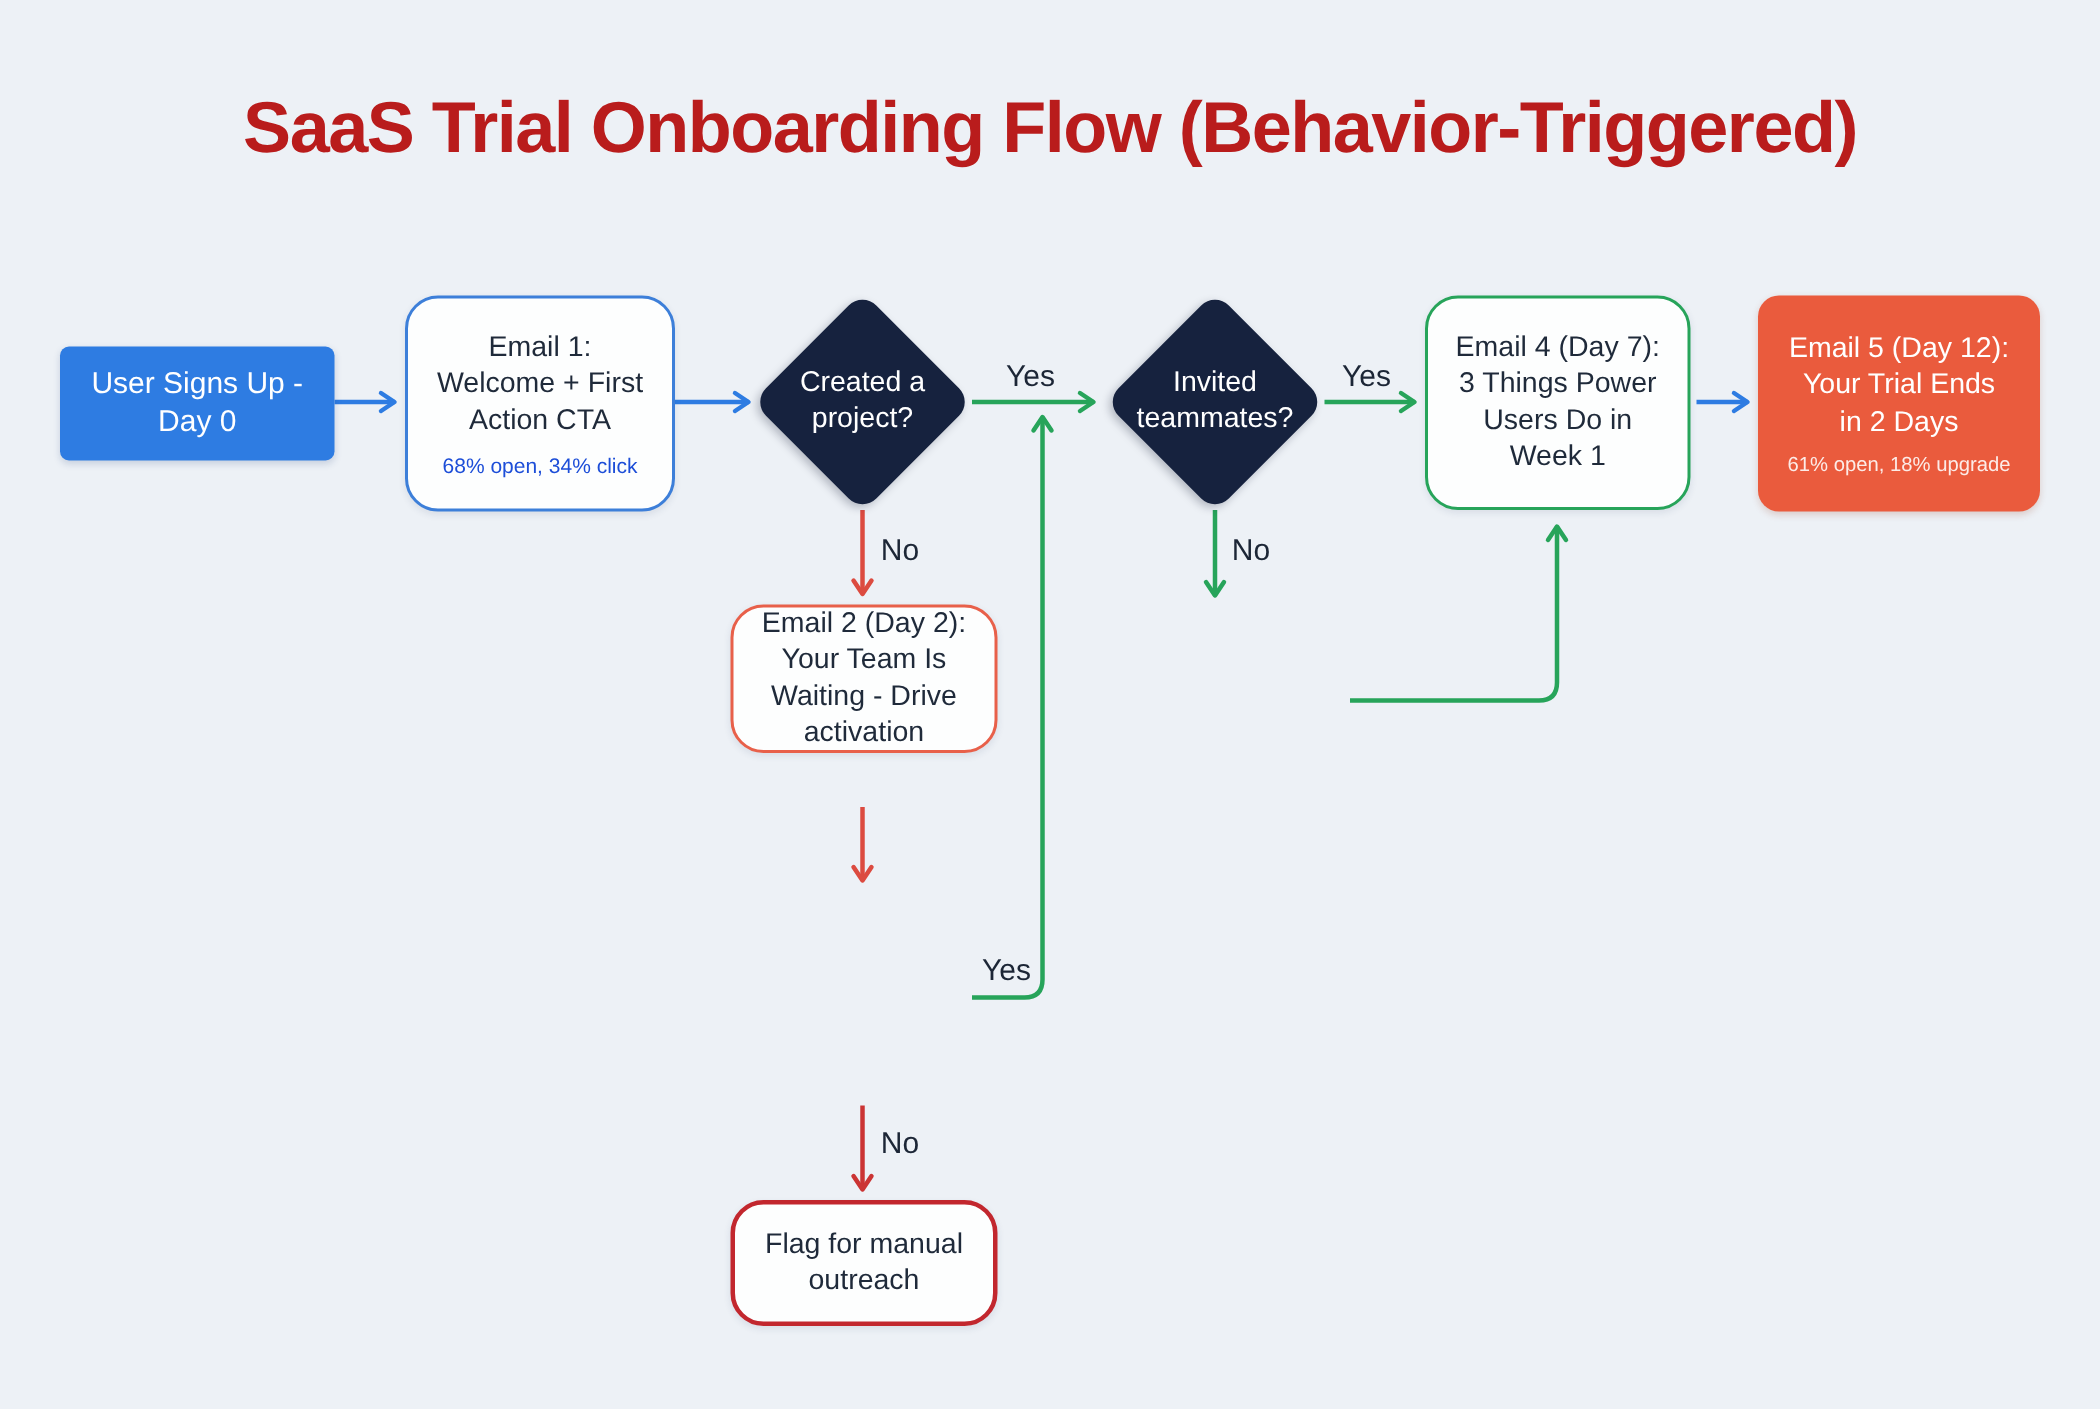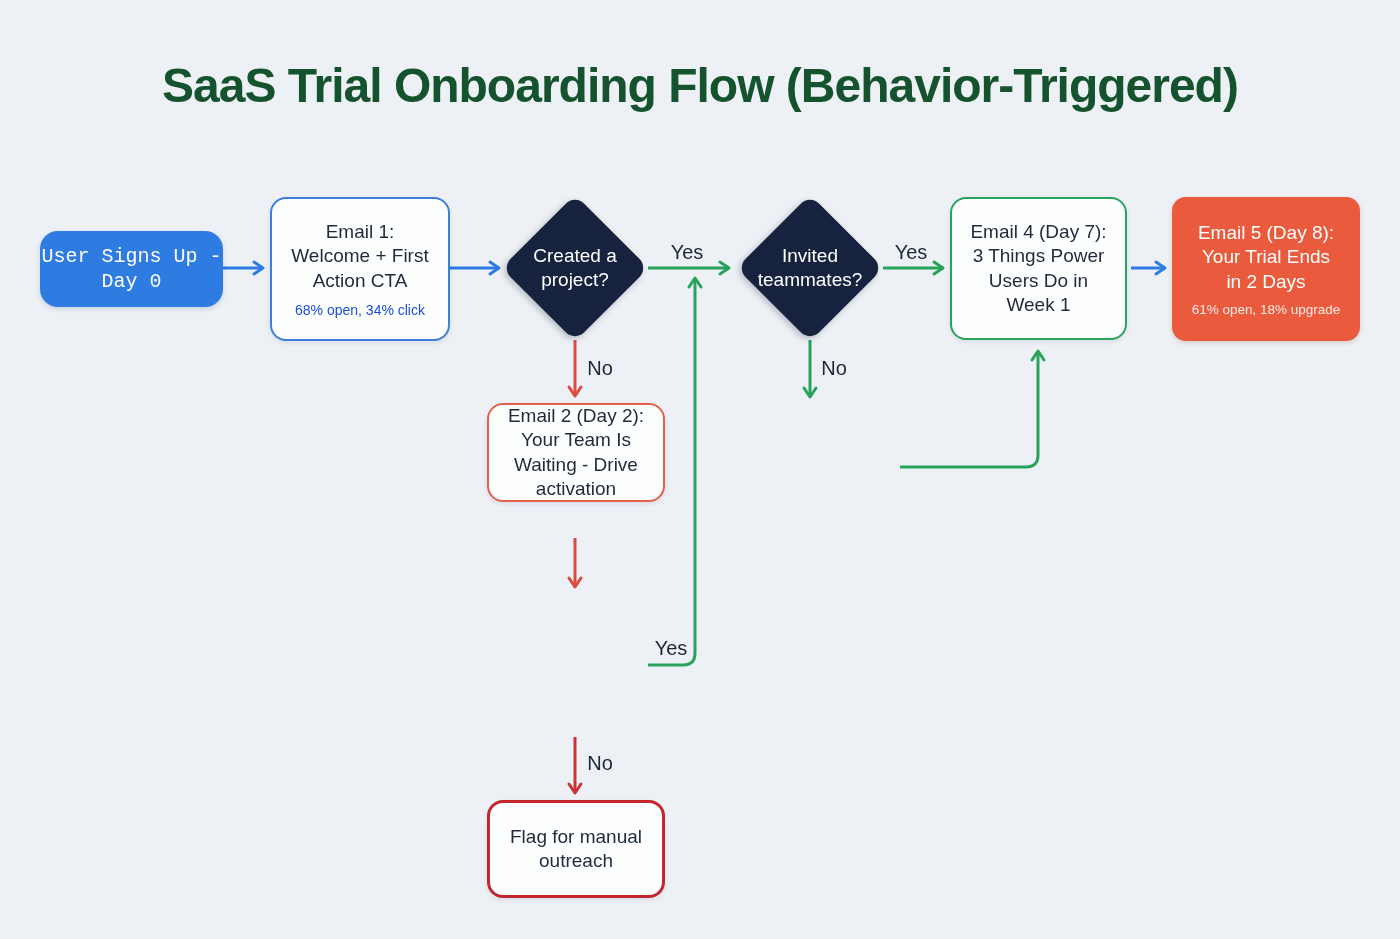--- a/index.html
+++ b/index.html
@@ -8,32 +8,32 @@
     background:#edf1f6;
     font-family:"Liberation Sans","DejaVu Sans",sans-serif;
     position:relative;
     overflow:hidden;
   }
   #canvas{position:absolute;inset:0;width:1400px;height:939px;}
   .title{
     position:absolute;left:0;top:58px;width:1400px;
     text-align:center;
     font-size:48px;font-weight:800;letter-spacing:-1px;
-    color:#14532d;
+    color:#b91c1c;
   }
   .node{position:absolute;box-sizing:border-box;display:flex;flex-direction:column;
     align-items:center;justify-content:center;text-align:center;border-radius:16px;}
   .node .label{white-space:pre-line;font-size:19px;font-weight:500;color:#1f2a3a;line-height:1.27;}
   .node .stats{font-size:14px;color:#1d4ed8;margin-top:9px;}
-  .fill-blue{background:#2e7ce2;border-radius:18px;box-shadow:0 2px 5px rgba(30,60,120,.18);font-family:Liberation Mono, monospace;}
+  .fill-blue{background:#2e7ce2;border-radius:6px;box-shadow:0 2px 5px rgba(30,60,120,.18);}
   .fill-blue .label{color:#fff;font-size:20px;}
   .fill-orange{background:#ea5b3d;border-radius:14px;box-shadow:0 2px 5px rgba(150,60,30,.20);}
   .fill-orange .label{color:#fff;}
   .fill-orange .stats{color:rgba(255,255,255,.88);font-size:13.5px;margin-top:8px;}
-  .outlined{background:#fdfefe;box-shadow:0 2px 5px rgba(40,60,100,.10);}
+  .outlined{background:#fdfefe;box-shadow:0 2px 5px rgba(40,60,100,.10);border-radius:22px;}
   .b-blue{border:2.5px solid #3d7fd9;}
   .b-green{border:2.5px solid #27a45a;justify-content:center;}
   .b-orange{border:2.5px solid #e8604a;}
   .b-red{border:3px solid #c2272e;}
   .diamond{position:absolute;width:104px;height:104px;transform:translate(-50%,-50%);}
   .diamond-shape{position:absolute;inset:0;background:#16223e;border-radius:13px;
     transform:rotate(45deg);box-shadow:0 3px 6px rgba(10,20,45,.25);}
   .diamond-label{position:absolute;left:50%;top:50%;transform:translate(-50%,-50%);
     width:150px;text-align:center;color:#fff;font-size:19px;line-height:1.28;white-space:pre-line;}
   .edge-label{position:absolute;transform:translate(-50%,-50%);
@@ -103,36 +103,36 @@
   </div>
 
   <div class="node outlined b-green" style="left:950px;top:197px;width:177px;height:143px;">
     <div class="label">Email 4 (Day 7):
 3 Things Power
 Users Do in
 Week 1</div>
   </div>
 
   <div class="node fill-orange" style="left:1172px;top:197px;width:188px;height:144px;">
-    <div class="label">Email 5 (Day 8):
+    <div class="label">Email 5 (Day 12):
 Your Trial Ends
 in 2 Days</div>
     <div class="stats">61% open, 18% upgrade</div>
   </div>
 
   <div class="node outlined b-orange" style="left:487px;top:403px;width:178px;height:99px;">
     <div class="label">Email 2 (Day 2):
 Your Team Is
 Waiting - Drive
 activation</div>
   </div>
 
 
 
-  <div class="node outlined b-red" style="left:487px;top:800px;width:178px;height:98px;">
+  <div class="node outlined b-red" style="left:487px;top:800px;width:178px;height:84px;">
     <div class="label">Flag for manual
 outreach</div>
   </div>
 
   <div class="edge-label" style="left:687px;top:252px;">Yes</div>
   <div class="edge-label" style="left:911px;top:252px;">Yes</div>
   <div class="edge-label" style="left:600px;top:368px;">No</div>
   <div class="edge-label" style="left:834px;top:368px;">No</div>
   <div class="edge-label" style="left:671px;top:648px;">Yes</div>
   <div class="edge-label" style="left:600px;top:763px;">No</div>

